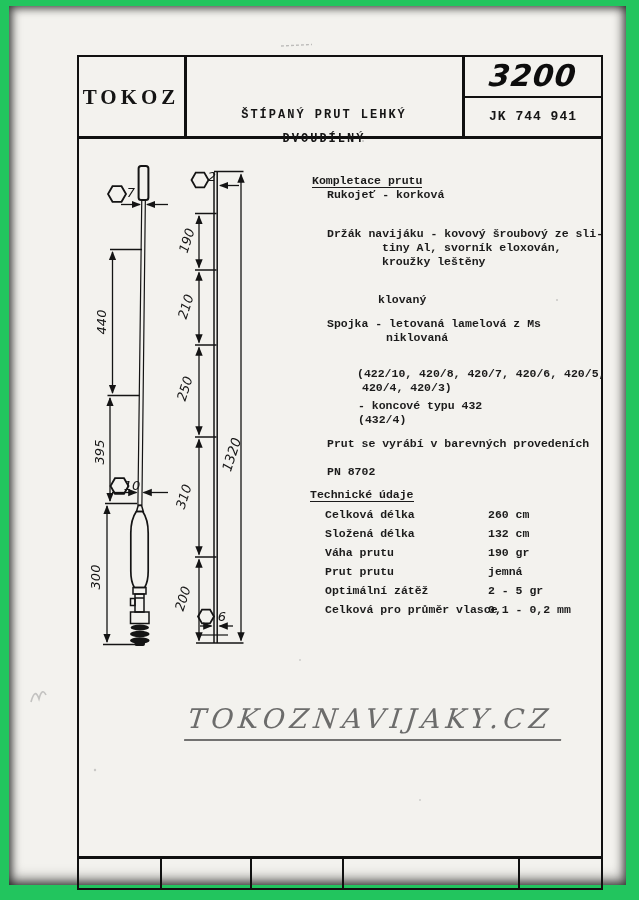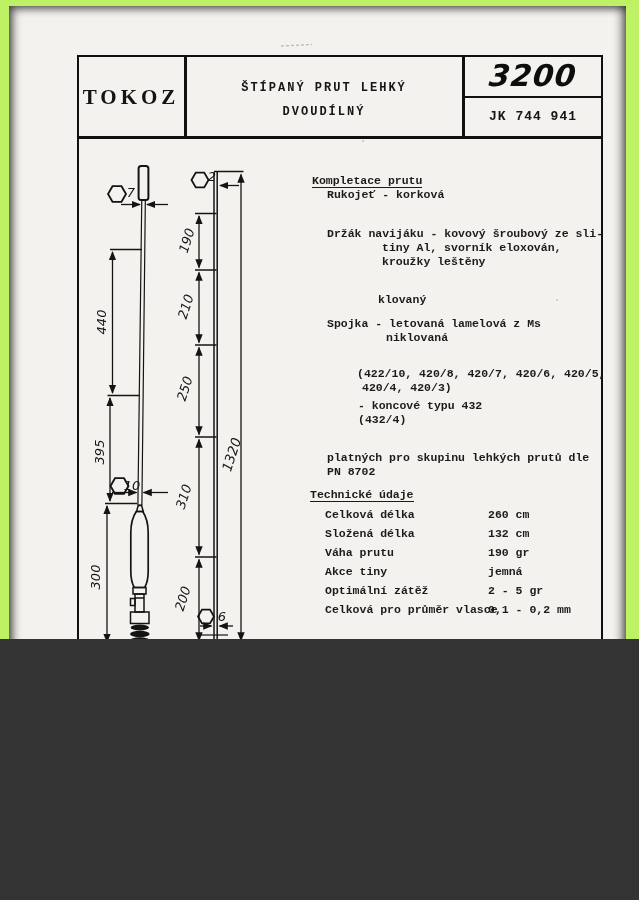--- a/index.html
+++ b/index.html
@@ -1,31 +1,31 @@
 <!DOCTYPE html>
 <html><head>
 <meta charset="utf-8">
 <style>
   html,body{margin:0;padding:0;background:#333;}
-  .page{position:relative;width:639px;height:639px;background:#bef264;overflow:hidden;
+  .page{position:relative;width:639px;height:900px;background:#22c55e;overflow:hidden;
         font-family:"Liberation Sans",sans-serif;}
   .paper{position:absolute;left:9px;top:6px;width:617px;height:879px;background:#f3f2ee;
          box-shadow:inset 3px 3px 9px rgba(0,0,0,.55), inset -3px -3px 10px rgba(0,0,0,.5),
                     inset 0 -6px 14px rgba(0,0,0,.35);}
   .frame{position:absolute;left:77px;top:55px;width:526px;height:835px;
          border:2.5px solid #101010;box-sizing:border-box;}
   .ln{position:absolute;background:#101010;}
   .tw{position:absolute;font-family:"Liberation Mono","DejaVu Sans Mono",monospace;
       font-weight:700;font-size:11.5px;line-height:13px;color:#1b1b1b;white-space:pre;}
   .hd{border-bottom:1.6px solid #1b1b1b;padding-bottom:0;}
   .ctr{text-align:center;}
   .brand{position:absolute;left:77px;top:85px;width:108px;font-family:"Liberation Serif","DejaVu Serif",serif;
          font-weight:700;font-size:21px;letter-spacing:4px;color:#141414;}
   .title{position:absolute;left:185px;width:278px;font-family:"Liberation Mono","DejaVu Sans Mono",monospace;
-         font-weight:700;font-size:12px;letter-spacing:2px;color:#161616;}
+         font-weight:700;font-size:12px;letter-spacing:2px;color:#161616;margin-top:27px;}
   .model{position:absolute;left:463px;top:58px;width:140px;font-family:"DejaVu Sans",sans-serif;
          font-style:italic;font-weight:700;font-size:30px;color:#0d0d0d;transform:skewX(-6deg);letter-spacing:1px;}
   .code{position:absolute;left:463px;top:109px;width:140px;font-family:Liberation Mono, monospace;
         font-weight:700;font-size:13px;letter-spacing:1px;color:#161616;}
   .wm{position:absolute;left:186px;top:703px;font-family:"DejaVu Serif",serif;font-style:italic;
       font-size:27px;letter-spacing:5px;color:#555;border-bottom:2px solid #5c5c5c;
       padding:0 10px 5px 2px;transform:skewX(-6deg);opacity:.85;}
   svg{position:absolute;left:0;top:0;}
   svg .dln{stroke:#141414;stroke-width:1.3;fill:none;}
   svg .tick{stroke:#141414;stroke-width:1.5;fill:none;}
@@ -63,31 +63,31 @@
   <div class="tw" style="left:327px;top:227px">Držák navijáku - kovový šroubový ze sli-</div>
   <div class="tw" style="left:382px;top:241px">tiny Al, svorník eloxován,</div>
   <div class="tw" style="left:382px;top:255px">kroužky leštěny</div>
   <div class="tw" style="left:378px;top:293px">klovaný</div>
   <div class="tw" style="left:327px;top:317px">Spojka - letovaná lamelová z Ms</div>
   <div class="tw" style="left:386px;top:331px">niklovaná</div>
   <div class="tw" style="left:357px;top:367px">(422/10, 420/8, 420/7, 420/6, 420/5,</div>
   <div class="tw" style="left:362px;top:381px">420/4, 420/3)</div>
   <div class="tw" style="left:358px;top:399px">- koncové typu 432</div>
   <div class="tw" style="left:358px;top:413px">(432/4)</div>
-  <div class="tw" style="left:327px;top:451px">platných pro skupinu lehkých prutů dle</div>
+  <div class="tw" style="left:327px;top:437px">Prut se vyrábí v barevných provedeních</div>
   <div class="tw" style="left:327px;top:465px">PN 8702</div>
 
   <div class="tw" style="left:310px;top:488px"><span class="hd">Technické údaje</span></div>
   <div class="tw" style="left:325px;top:508px">Celková délka</div>
   <div class="tw" style="left:488px;top:508px">260 cm</div>
   <div class="tw" style="left:325px;top:527px">Složená délka</div>
   <div class="tw" style="left:488px;top:527px">132 cm</div>
   <div class="tw" style="left:325px;top:546px">Váha prutu</div>
   <div class="tw" style="left:488px;top:546px">190 gr</div>
-  <div class="tw" style="left:325px;top:565px">Akce tiny</div>
+  <div class="tw" style="left:325px;top:565px">Prut prutu</div>
   <div class="tw" style="left:488px;top:565px">jemná</div>
   <div class="tw" style="left:325px;top:584px">Optimální zátěž</div>
   <div class="tw" style="left:488px;top:584px">2 - 5 gr</div>
   <div class="tw" style="left:325px;top:603px">Celková pro průměr vlasce</div>
   <div class="tw" style="left:488px;top:603px">0,1 - 0,2 mm</div>
 
   <svg width="639" height="900" viewBox="0 0 639 900">
     <defs>
       <marker id="ah" viewBox="0 0 10 10" refX="8.5" refY="5" markerWidth="7.5" markerHeight="7.5" orient="auto-start-reverse">
         <path d="M0,1.2 L9.5,5 L0,8.8 Z" fill="#141414"></path>

